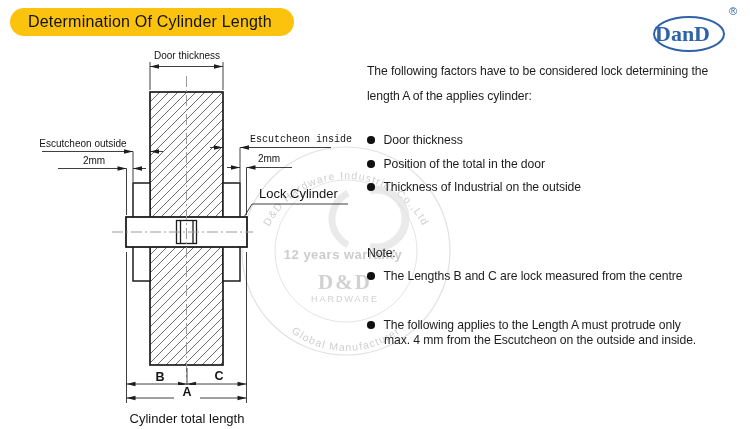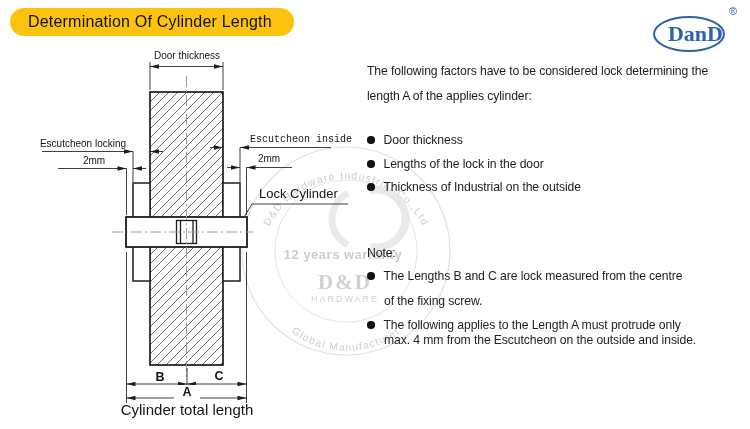--- a/index.html
+++ b/index.html
@@ -4,42 +4,42 @@
 <style>
   html,body{margin:0;padding:0;background:#fff;}
   .page{position:relative;width:750px;height:429px;background:#ffffff;overflow:hidden;
         font-family:"Liberation Sans",sans-serif;color:#1d1d1d;}
   
   .title-pill{position:absolute;left:10px;top:8px;width:284px;height:28px;background:#fcc30e;
               border-radius:14px;display:flex;align-items:center;padding-left:18px;box-sizing:border-box;}
   .title-pill span{font-size:16px;font-weight:500;color:#111;letter-spacing:.2px;}
   
   .logo-ellipse{position:absolute;left:653px;top:16px;width:72px;height:36px;border:2.5px solid #3062a8;
-                border-radius:50%;display:flex;align-items:center;justify-content:flex-end;box-sizing:border-box;}
+                border-radius:50%;display:flex;align-items:center;justify-content:flex-start;box-sizing:border-box;}
   .logo-ellipse span{font-family:"Liberation Serif",serif;font-weight:bold;font-size:22px;color:#3062a8;}
   .logo-reg{position:absolute;left:729px;top:5px;font-size:11px;color:#3062a8;}
   
   .wm{position:absolute;left:228px;top:133px;width:236px;height:236px;opacity:.8;pointer-events:none;}
   
   .diagram{position:absolute;left:0;top:0;width:750px;height:429px;pointer-events:none;}
   .cl{stroke:#9c9c9c;stroke-width:1;fill:none;stroke-dasharray:11 3 2 3;}
   .dim{stroke:#2a2a2a;stroke-width:.9;fill:none;}
   .ah{fill:#1d1d1d;stroke:none;}
   
   .dlab{position:absolute;font-size:10px;color:#151515;text-align:center;white-space:nowrap;}
   .lab-door{left:134px;top:50px;width:106px;}
   .lab-escout{left:36px;top:138px;width:94px;}
   .lab-2mmL{left:78px;top:155px;width:32px;}
   .lab-escin{left:250px;top:134px;width:100px;font-family:Liberation Mono, monospace;}
   .lab-2mmR{left:250px;top:153px;width:38px;}
   .lab-lock{left:259px;top:186px;font-size:13px;text-align:right;}
   .lab-b{left:147px;top:370px;width:26px;font-weight:bold;font-size:12.5px;}
   .lab-c{left:206px;top:369px;width:26px;font-weight:bold;font-size:12.5px;}
   .lab-a{left:174px;top:385px;width:26px;font-weight:bold;font-size:12.5px;background:#fff;}
-  .lab-total{left:110px;top:401px;width:154px;font-size:15px;}
+  .lab-total{left:110px;top:411px;width:154px;font-size:13px;}
   
   .tline{position:absolute;left:367px;font-size:12.2px;letter-spacing:-.1px;white-space:nowrap;color:#1d1d1d;}
   .bullet-row{display:flex;align-items:center;}
   .dot{display:inline-block;width:7.5px;height:7.5px;border-radius:50%;background:#111;margin-right:9px;flex:none;}
   .cont{left:384px;}
 </style>
 </head>
 <body>
 
 <div class="page">
@@ -126,53 +126,52 @@
       <polygon class="ah" points="187,384 178,381.8 178,386.2"></polygon>
       <polygon class="ah" points="187,384 196,381.8 196,386.2"></polygon>
       <polygon class="ah" points="246.5,384 237.5,381.8 237.5,386.2"></polygon>
       <path class="dim" d="M126.5 398 H246.5"></path>
       <polygon class="ah" points="126.5,398 135.5,395.8 135.5,400.2"></polygon>
       <polygon class="ah" points="246.5,398 237.5,395.8 237.5,400.2"></polygon>
     </g>
   </svg>
 
   <div class="dlab lab-door">Door thickness</div>
-  <div class="dlab lab-escout">Escutcheon locking</div>
+  <div class="dlab lab-escout">Escutcheon outside</div>
   <div class="dlab lab-2mmL">2mm</div>
   <div class="dlab lab-escin">Escutcheon inside</div>
   <div class="dlab lab-2mmR">2mm</div>
   <div class="dlab lab-lock">Lock Cylinder</div>
   <div class="dlab lab-b">B</div>
   <div class="dlab lab-c">C</div>
   <div class="dlab lab-a">A</div>
   <div class="dlab lab-total">Cylinder total length</div>
 
   <div class="tline" style="top:64px">The following factors have to be considered lock determining the</div>
   <div class="tline" style="top:89px">length A of the applies cylinder:</div>
 
   <div class="tline bullet-row" style="top:133px">
     <span class="dot"></span>
     <span>Door thickness</span>
   </div>
   <div class="tline bullet-row" style="top:157px">
     <span class="dot"></span>
-    <span>Lengths of the lock in the door</span>
+    <span>Position of the total in the door</span>
   </div>
   <div class="tline bullet-row" style="top:180px">
     <span class="dot"></span>
     <span>Thickness of Industrial on the outside</span>
   </div>
 
   <div class="tline" style="top:246px">Note:</div>
 
   <div class="tline bullet-row" style="top:269px">
     <span class="dot"></span>
     <span>The Lengths B and C are lock measured from the centre</span>
   </div>
-  <div class="tline cont" style="top:294px">of the fixing screw.</div>
 
   <div class="tline bullet-row" style="top:318px">
     <span class="dot"></span>
     <span>The following applies to the Length A must protrude only</span>
   </div>
   <div class="tline cont" style="top:333px">max. 4 mm from the Escutcheon on the outside and inside.</div>
 
   <div class="title-pill">
     <span>Determination Of Cylinder Length</span>
   </div>

